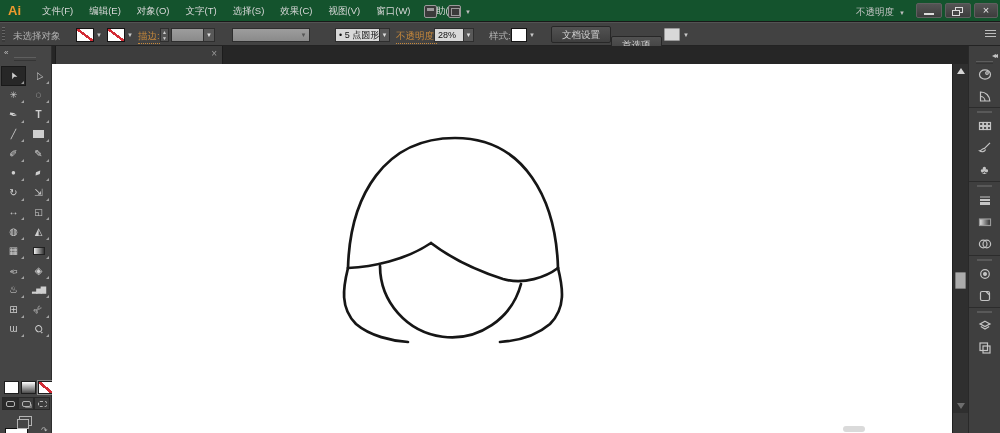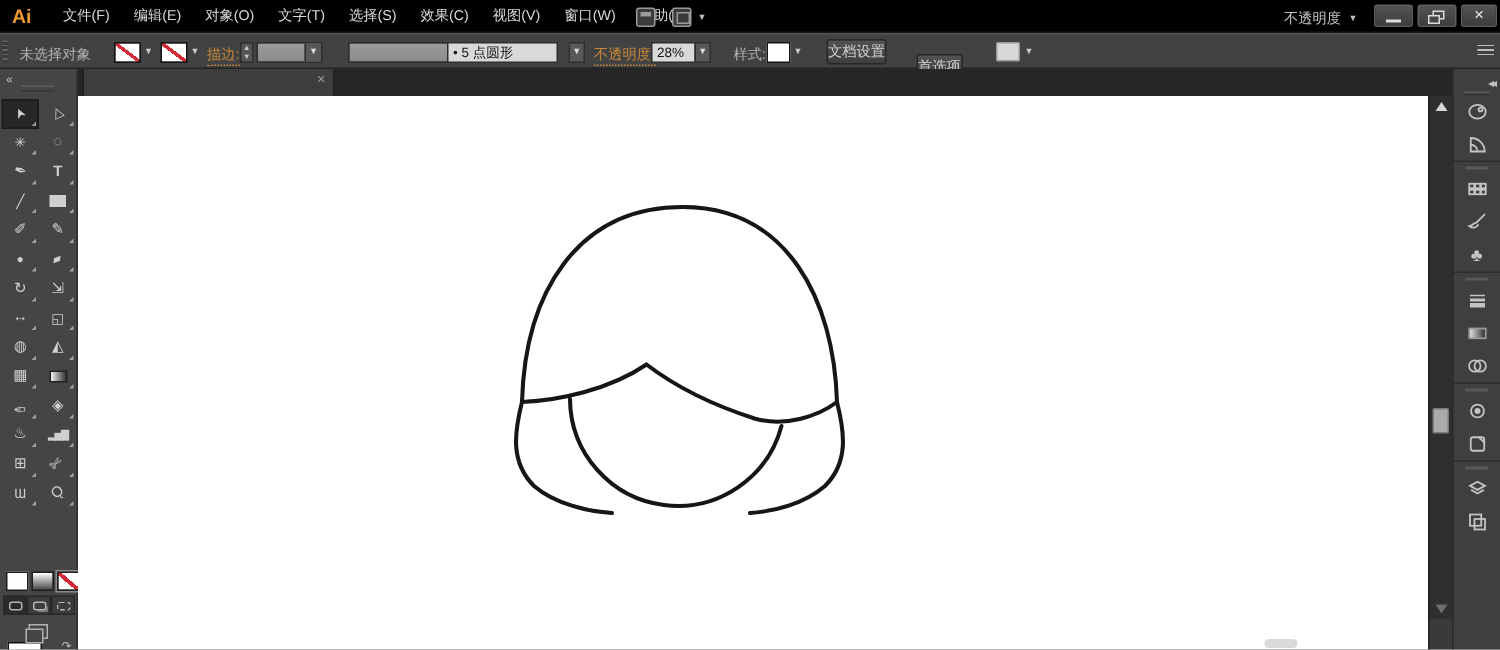--- a/index.html
+++ b/index.html
@@ -2,21 +2,21 @@
 <html><head>
 <meta charset="utf-8">
 <style>
   *{margin:0;padding:0;box-sizing:border-box}
   html,body{width:1000px;height:433px;overflow:hidden}
   body{position:relative;background:#3f3f3f;font-family:"Liberation Sans","DejaVu Sans",sans-serif;
        -webkit-font-smoothing:antialiased;color:#d0d0d0}
   .abs{position:absolute}
 
   
-  .titlebar{left:0;top:0;width:1000px;height:22px;background:#000000;border-bottom:1px solid #191919}
+  .titlebar{left:0;top:0;width:1000px;height:22px;background:#14532d;border-bottom:1px solid #191919}
   .logo{left:8px;top:3px;font-size:13px;font-weight:bold;color:#ef9a2e;letter-spacing:0}
   .menus{left:34px;top:0;height:22px;display:flex}
   .menu-item{padding:0 8px;line-height:21px;font-size:9.5px;color:#d8d8d8;white-space:nowrap}
   .tb-sq{top:5px;width:13px;height:13px;border:1px solid #9a9a9a;border-radius:2px;background:#3a3a3a}
   .tb-sq .in{position:absolute;left:2px;top:2px;width:7px;height:3px;background:#9a9a9a}
   .tb-dd{top:9px;font-size:6px;color:#bdbdbd}
   .workspace{left:856px;top:6px;font-size:9.5px;color:#c6c6c6}
   .winbtn{top:3px;height:15px;background:linear-gradient(#545454,#3d3d3d);border:1px solid #5f5f5f;
           border-radius:2px;text-align:center}
   .winbtn .bar{position:absolute;left:7px;top:9px;width:10px;height:2px;background:#dcdcdc}
@@ -36,21 +36,21 @@
   .stepper{width:9px;height:14px;background:#555;border:1px solid #2e2e2e;font-size:5px;color:#ccc;
            display:flex;flex-direction:column;align-items:center;justify-content:center;line-height:6px}
   .combo{height:14px;background:linear-gradient(#9d9d9d,#8a8a8a);border:1px solid #2e2e2e}
   .combo .arr{position:absolute;right:0;top:0;width:11px;height:12px;background:#585858;
               border-left:1px solid #2e2e2e;font-size:6px;color:#ddd;text-align:center;line-height:12px}
   .white-box{height:14px;background:#d9d9d9;border:1px solid #2e2e2e;color:#111;font-size:9px;
              line-height:12px;padding:0 3px;white-space:nowrap}
   .dd-btn{width:11px;height:14px;background:#585858;border:1px solid #2e2e2e;font-size:6px;color:#ddd;
           text-align:center;line-height:12px}
   .push-btn{height:17px;background:linear-gradient(#525252,#3f3f3f);border:1px solid #272727;border-radius:2px;
-            color:#d2d2d2;font-size:9.5px;text-align:center;line-height:15px;padding:0 0;white-space:nowrap}
+            color:#d2d2d2;font-size:9.5px;text-align:center;line-height:15px;padding:0 10px;white-space:nowrap}
   .panel-mini{width:16px;height:13px;border:1px solid #9a9a9a;border-radius:1px;background:#d8d8d8}
   .opt-menu-icon{left:985px;top:30px;width:11px;height:8px;
       background:repeating-linear-gradient(#bdbdbd 0 1px,transparent 1px 3px)}
 
   
   .tabbar{left:52px;top:46px;width:916px;height:18px;background:#262626}
   .tab{position:absolute;left:3px;top:0;width:168px;height:18px;background:#3d3d3d;
        border-right:1px solid #1c1c1c;border-left:1px solid #1c1c1c}
   .tab-title{position:absolute;left:8px;top:0;line-height:17px;font-size:9px;color:#cfcfcf;white-space:nowrap}
   .tab-close{position:absolute;right:5px;top:0;line-height:16px;font-size:10px;color:#9a9a9a}
@@ -162,21 +162,21 @@
       <span>▲</span>
       <span>▼</span>
     </div>
   <div class="abs combo" style="left:171px;top:5px;width:44px">
       <span class="arr">▼</span>
     </div>
   <div class="abs combo" style="left:232px;top:5px;width:78px">
       <span class="arr" style="background:transparent;border:0;color:#555">▼</span>
     </div>
 
-  <div class="abs white-box" style="left:298px;top:5px;width:74px"><span>•</span> <span>5 点圆形</span></div>
+  <div class="abs white-box" style="left:335px;top:5px;width:54px"><span>•</span> <span>5 点圆形</span></div>
   <div class="abs dd-btn" style="left:379px;top:5px">▼</div>
 
   <span class="abs opt-link" style="left:396px;top:7px">不透明度:</span>
   <div class="abs white-box" style="left:434px;top:5px;width:30px">28%</div>
   <div class="abs dd-btn" style="left:463px;top:5px">▼</div>
 
   <span class="abs opt-text" style="left:489px;top:7px">样式:</span>
   <div class="abs swatch" style="left:511px;top:5px;width:16px"></div>
   <span class="abs mini-dd" style="left:529px;top:9px">▼</span>
 

